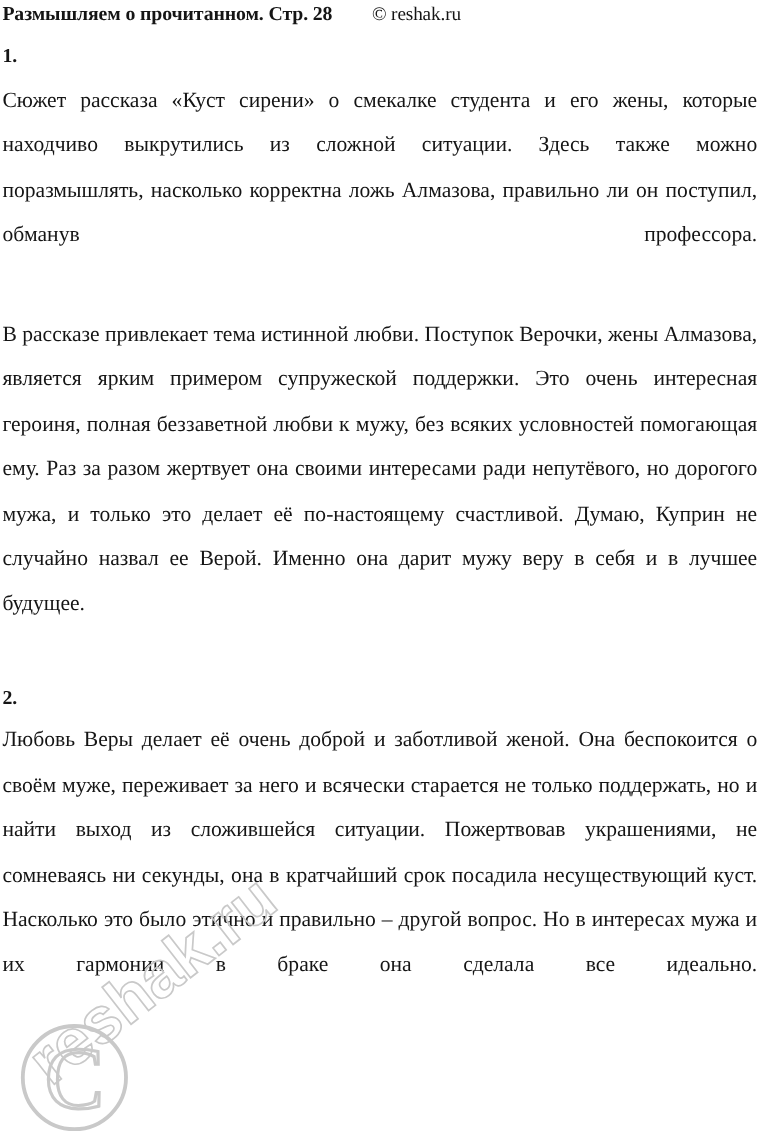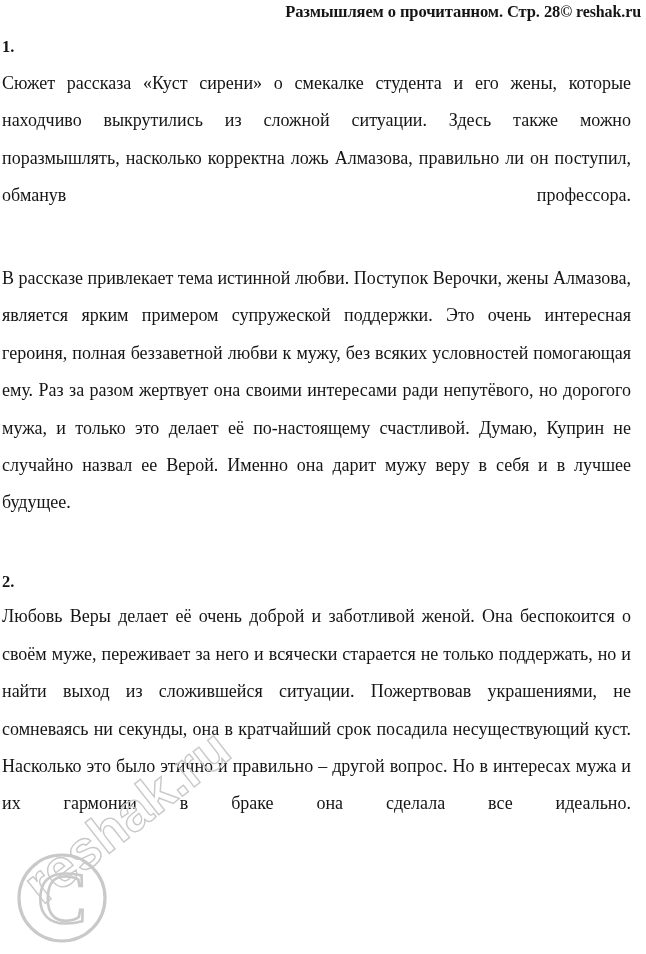--- a/index.html
+++ b/index.html
@@ -21,36 +21,38 @@
     width: 646px;
     height: 954px;
     box-sizing: border-box;
     padding: 2px 3px 0 2px;
   }
 
   
   .header {
     display: flex;
     align-items: baseline;
-    justify-content: flex-end;
+    justify-content: flex-start;
     font-weight: bold;
     font-size: 16.5px;
     line-height: 20px;
     letter-spacing: -0.1px;
     margin: 0 0 0 0;
     height: 22px;
+    gap: 13px;
   }
   .header-title {
     white-space: nowrap;
   }
   .header-copyright {
-    font-weight: bold;
+    font-weight: normal;
     font-size: 16px;
     white-space: nowrap;
     padding-right: 2px;
+    margin-left: 20px;
   }
 
   
   .section-number {
     font-weight: bold;
     font-size: 16.5px;
     line-height: 20px;
     margin: 13px 0 0 0;
   }
 

